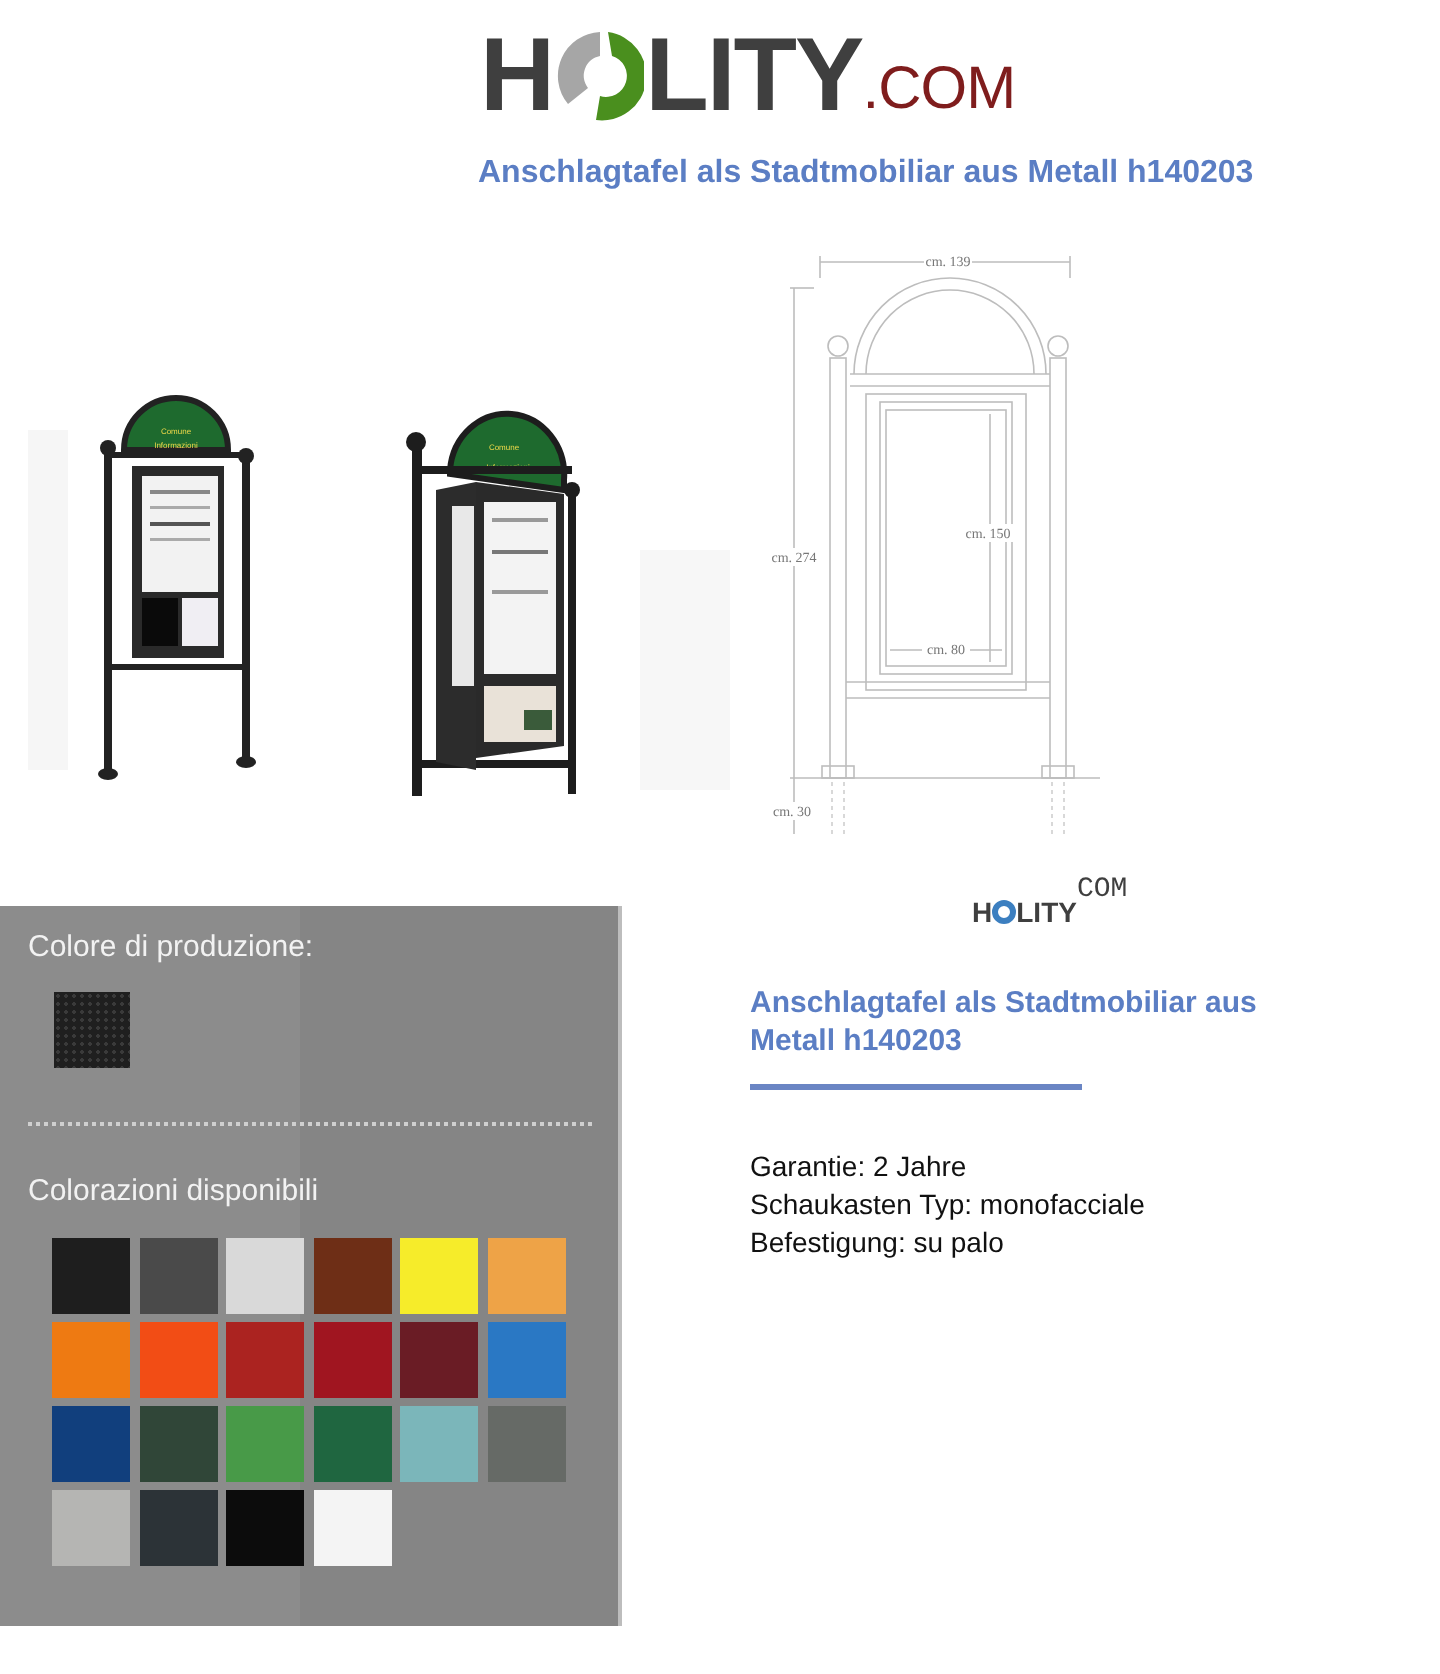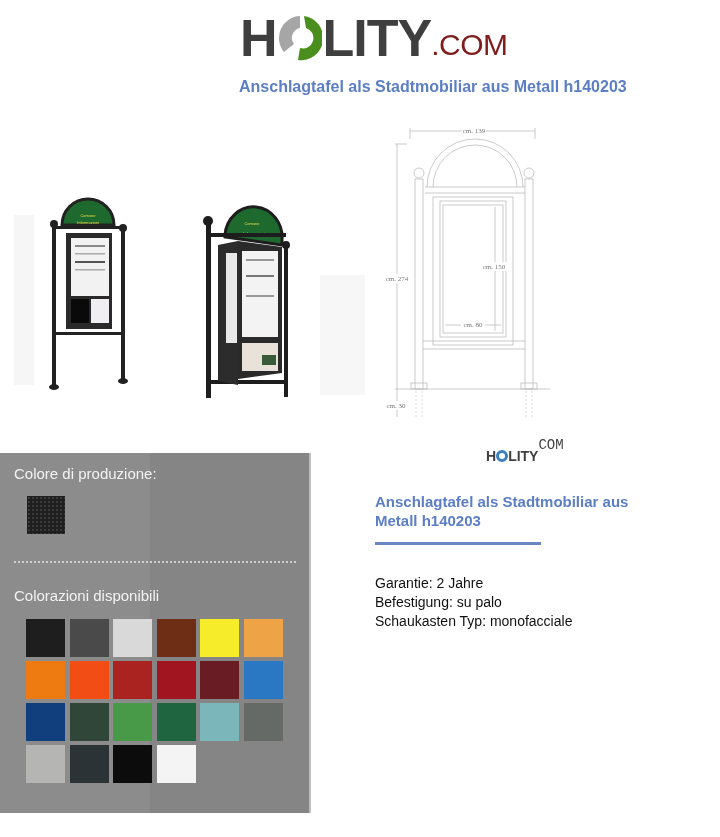--- a/index.html
+++ b/index.html
@@ -208,15 +208,15 @@
       <div class="swatch" style="left: 70px; top: 292px; background: rgb(44, 51, 55);"></div>
       <div class="swatch" style="left: 113px; top: 292px; background: rgb(12, 12, 12);"></div>
       <div class="swatch" style="left: 157px; top: 292px; background: rgb(244, 244, 244);"></div>
     </div>
 </div>
 
 <div class="abs info-title">Anschlagtafel als Stadtmobiliar aus Metall h140203</div>
 <div class="abs info-divider"></div>
 <div class="abs info-list">
   <div>Garantie: 2 Jahre</div>
+  <div>Schaukasten Typ: monofacciale</div>
   <div>Befestigung: su palo</div>
-  <div>Schaukasten Typ: monofacciale</div>
 </div>
 
 </body></html>

